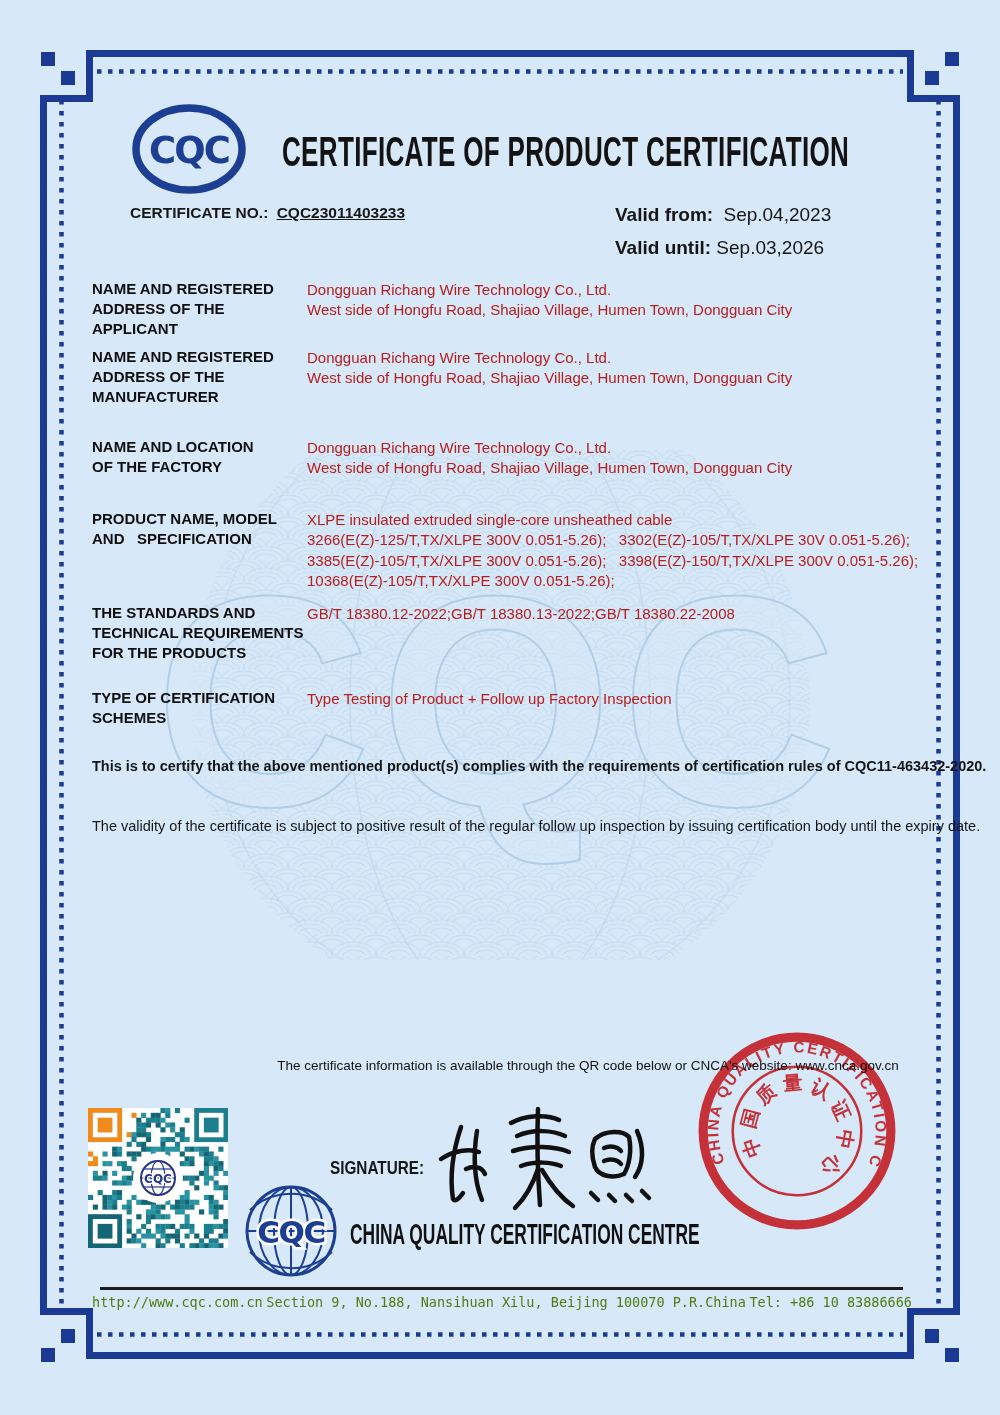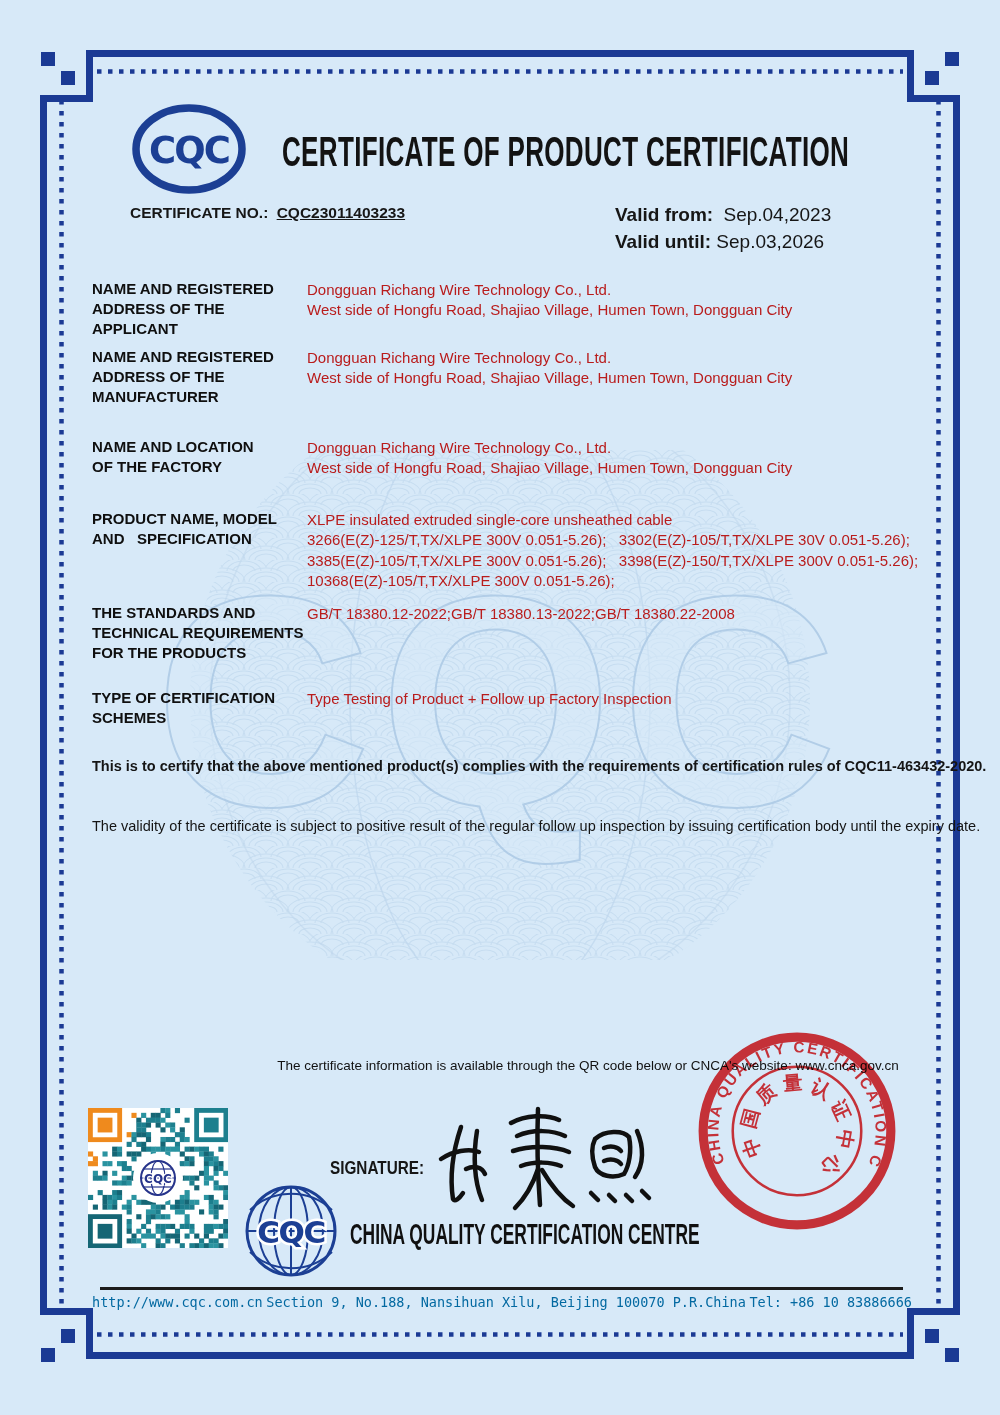--- a/index.html
+++ b/index.html
@@ -38,21 +38,21 @@
     font-size:18px;font-weight:700;letter-spacing:0px;
     transform:scaleX(0.85);transform-origin:0 50%;white-space:nowrap;
   }
   .org-name{
     font-size:29px;font-weight:700;white-space:nowrap;color:#101010;
     transform:scaleX(0.60);transform-origin:0 50%;margin:0;
   }
   .footer-row{
     position:absolute;left:92px;right:88px;top:1294px;
     display:flex;justify-content:space-between;
-    font-family:"DejaVu Sans Mono",monospace;font-size:13.5px;color:#0369a1;
+    font-family:"DejaVu Sans Mono",monospace;font-size:13.5px;color:#4d7c0f;
   }
   .rule{position:absolute;left:100px;right:97px;top:1287px;height:2.5px;background:#1c1c1c;}
   .stamp-wrap{mix-blend-mode:multiply;}
 </style>
 </head>
 <body>
 
 <div class="page">
 
   <svg class="abs" style="left:90px;top:450px;" width="820" height="510" viewBox="0 0 820 510">
@@ -96,21 +96,21 @@
   <h1 class="abs title" style="left:282px;top:128px;">CERTIFICATE OF PRODUCT CERTIFICATION</h1>
 
   <div class="abs certno" style="left:130px;top:204px;">
     <span>CERTIFICATE NO.:</span>
     <span style="margin-left:4px;text-decoration:underline;">CQC23011403233</span>
   </div>
   <div class="abs validline" style="left:615px;top:204px;">
     <span class="vlabel">Valid from:</span>
     <span style="margin-left:5px;">Sep.04,2023</span>
   </div>
-  <div class="abs validline" style="left:615px;top:231px;">
+  <div class="abs validline" style="left:615px;top:237px;">
     <span class="vlabel">Valid until:</span>
     <span>Sep.03,2026</span>
   </div>
 
   <div class="field-label" style="top:279px;">NAME AND REGISTERED
 ADDRESS OF THE APPLICANT</div>
   <div class="field-value" style="top:280px;">Dongguan Richang Wire Technology Co., Ltd.
 West side of Hongfu Road, Shajiao Village, Humen Town, Dongguan City</div>
 
   <div class="field-label" style="top:347px;">NAME AND REGISTERED

